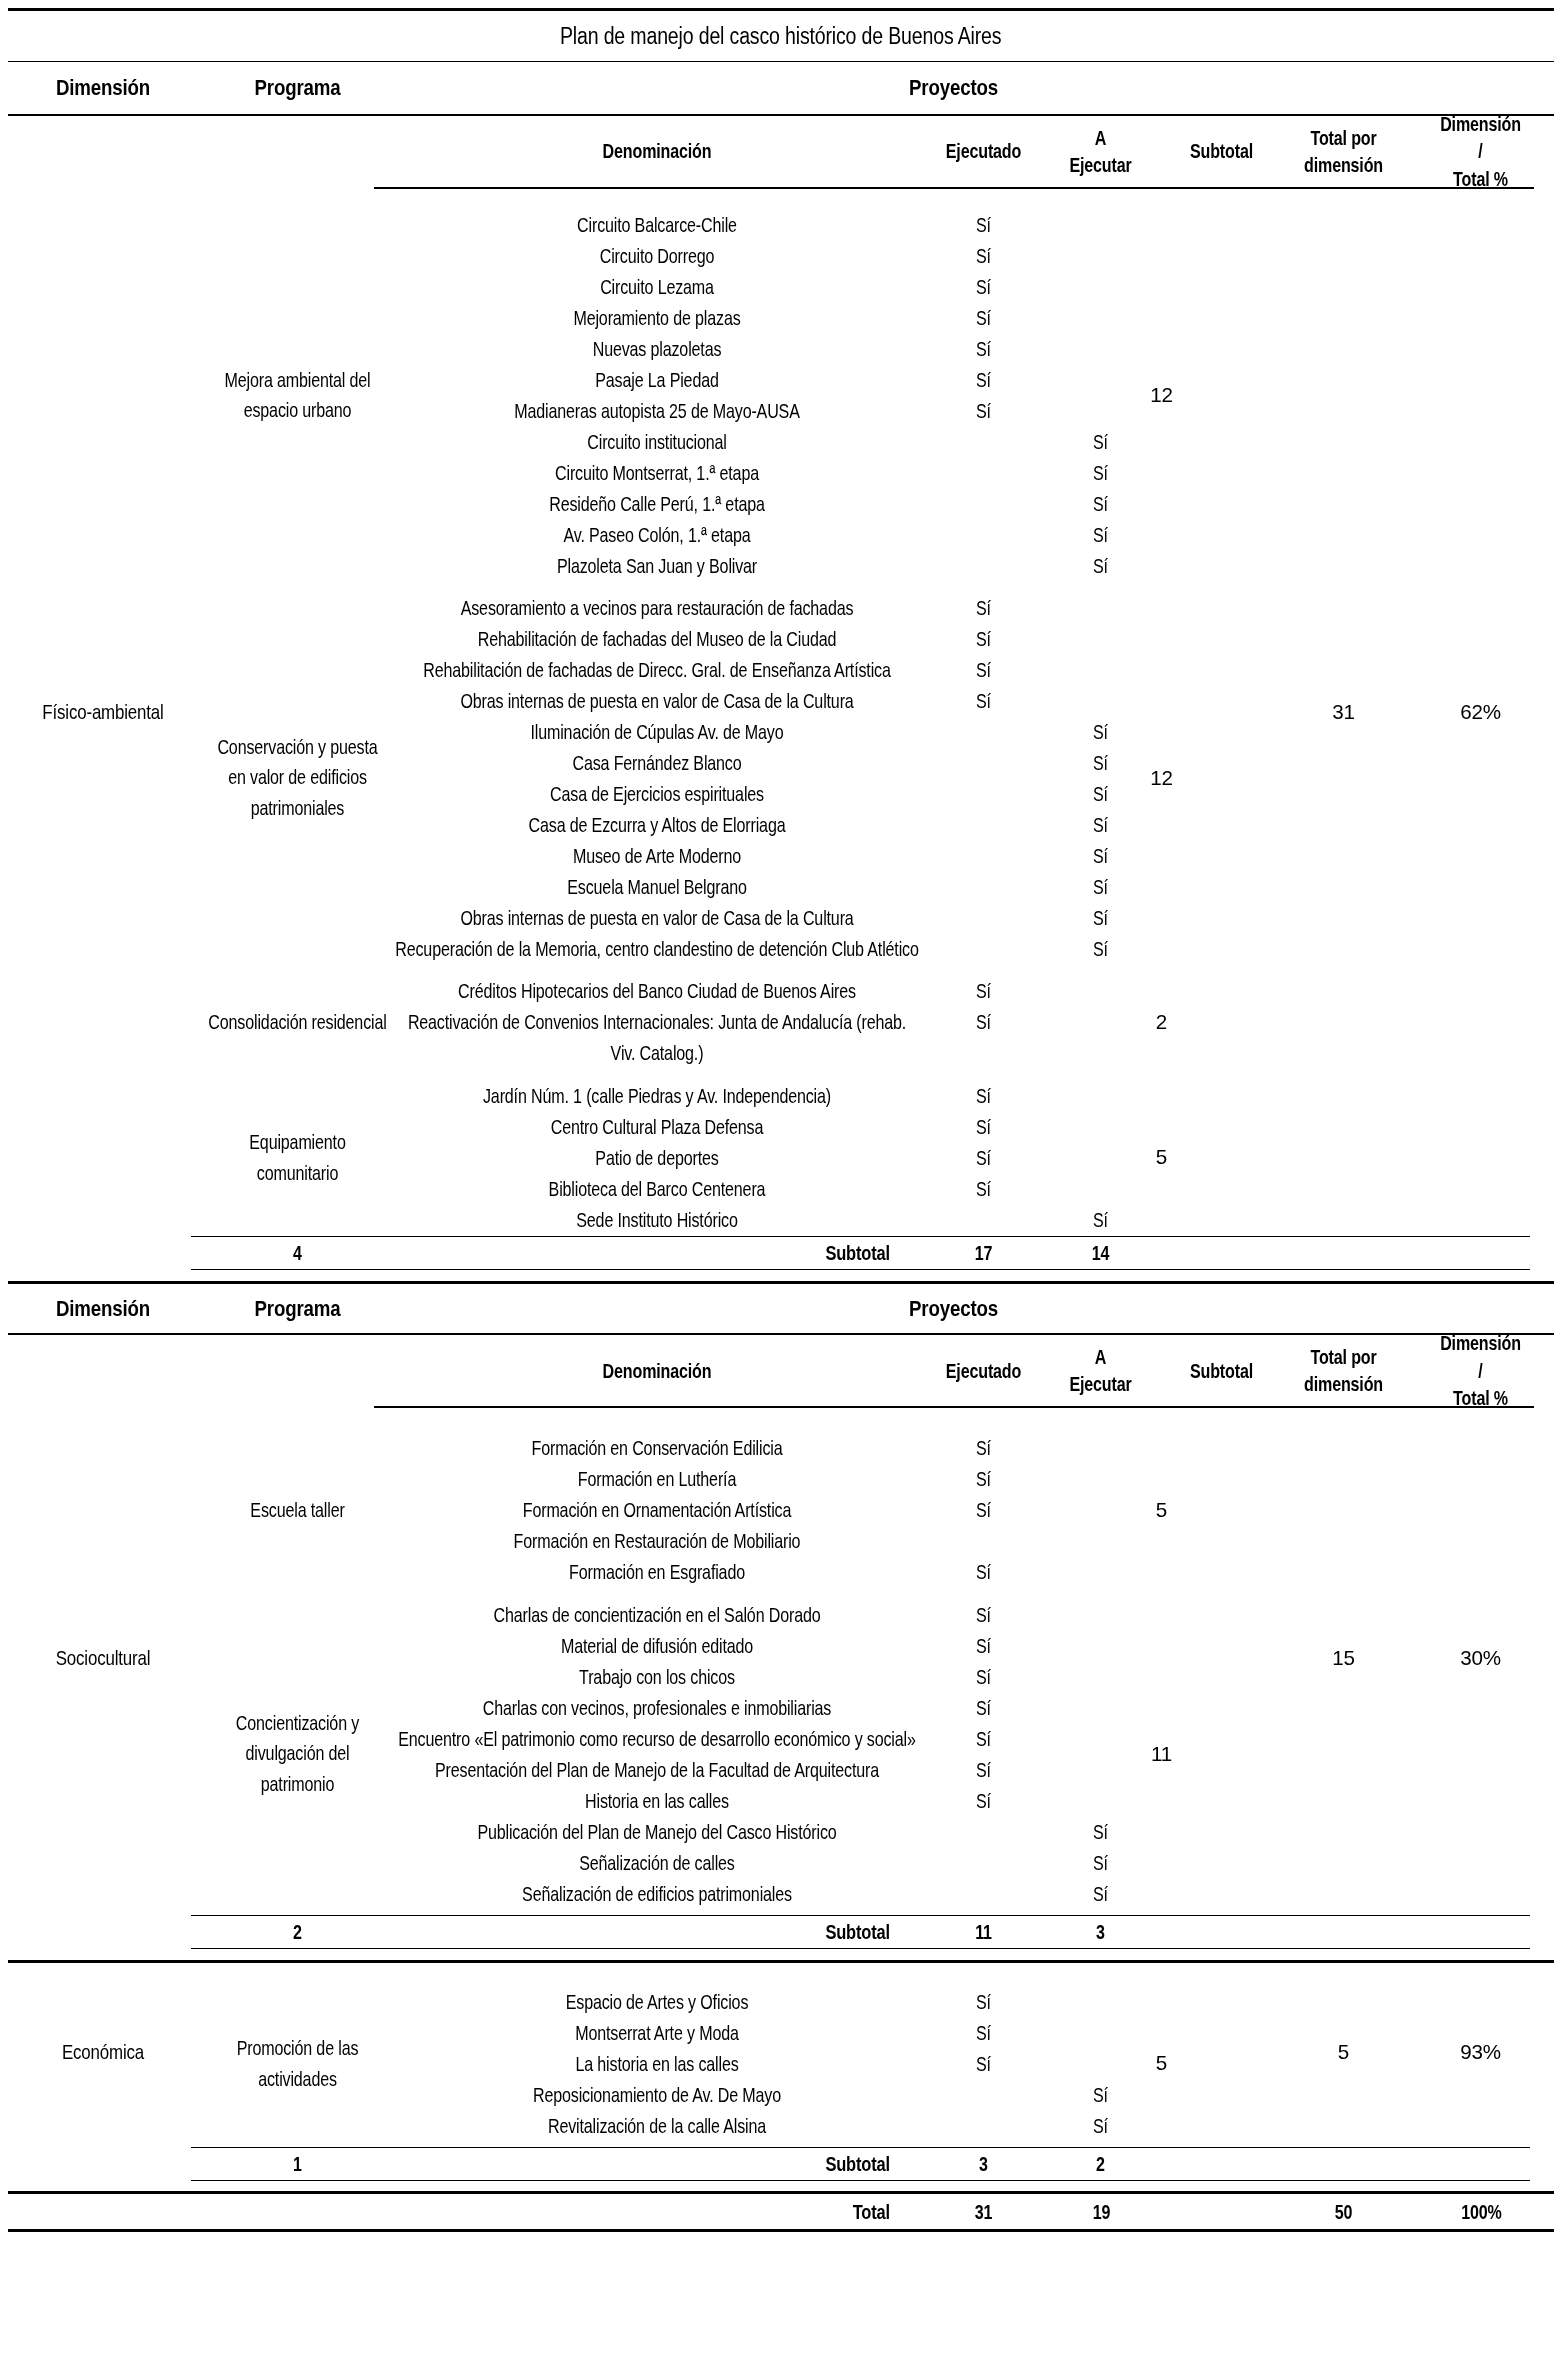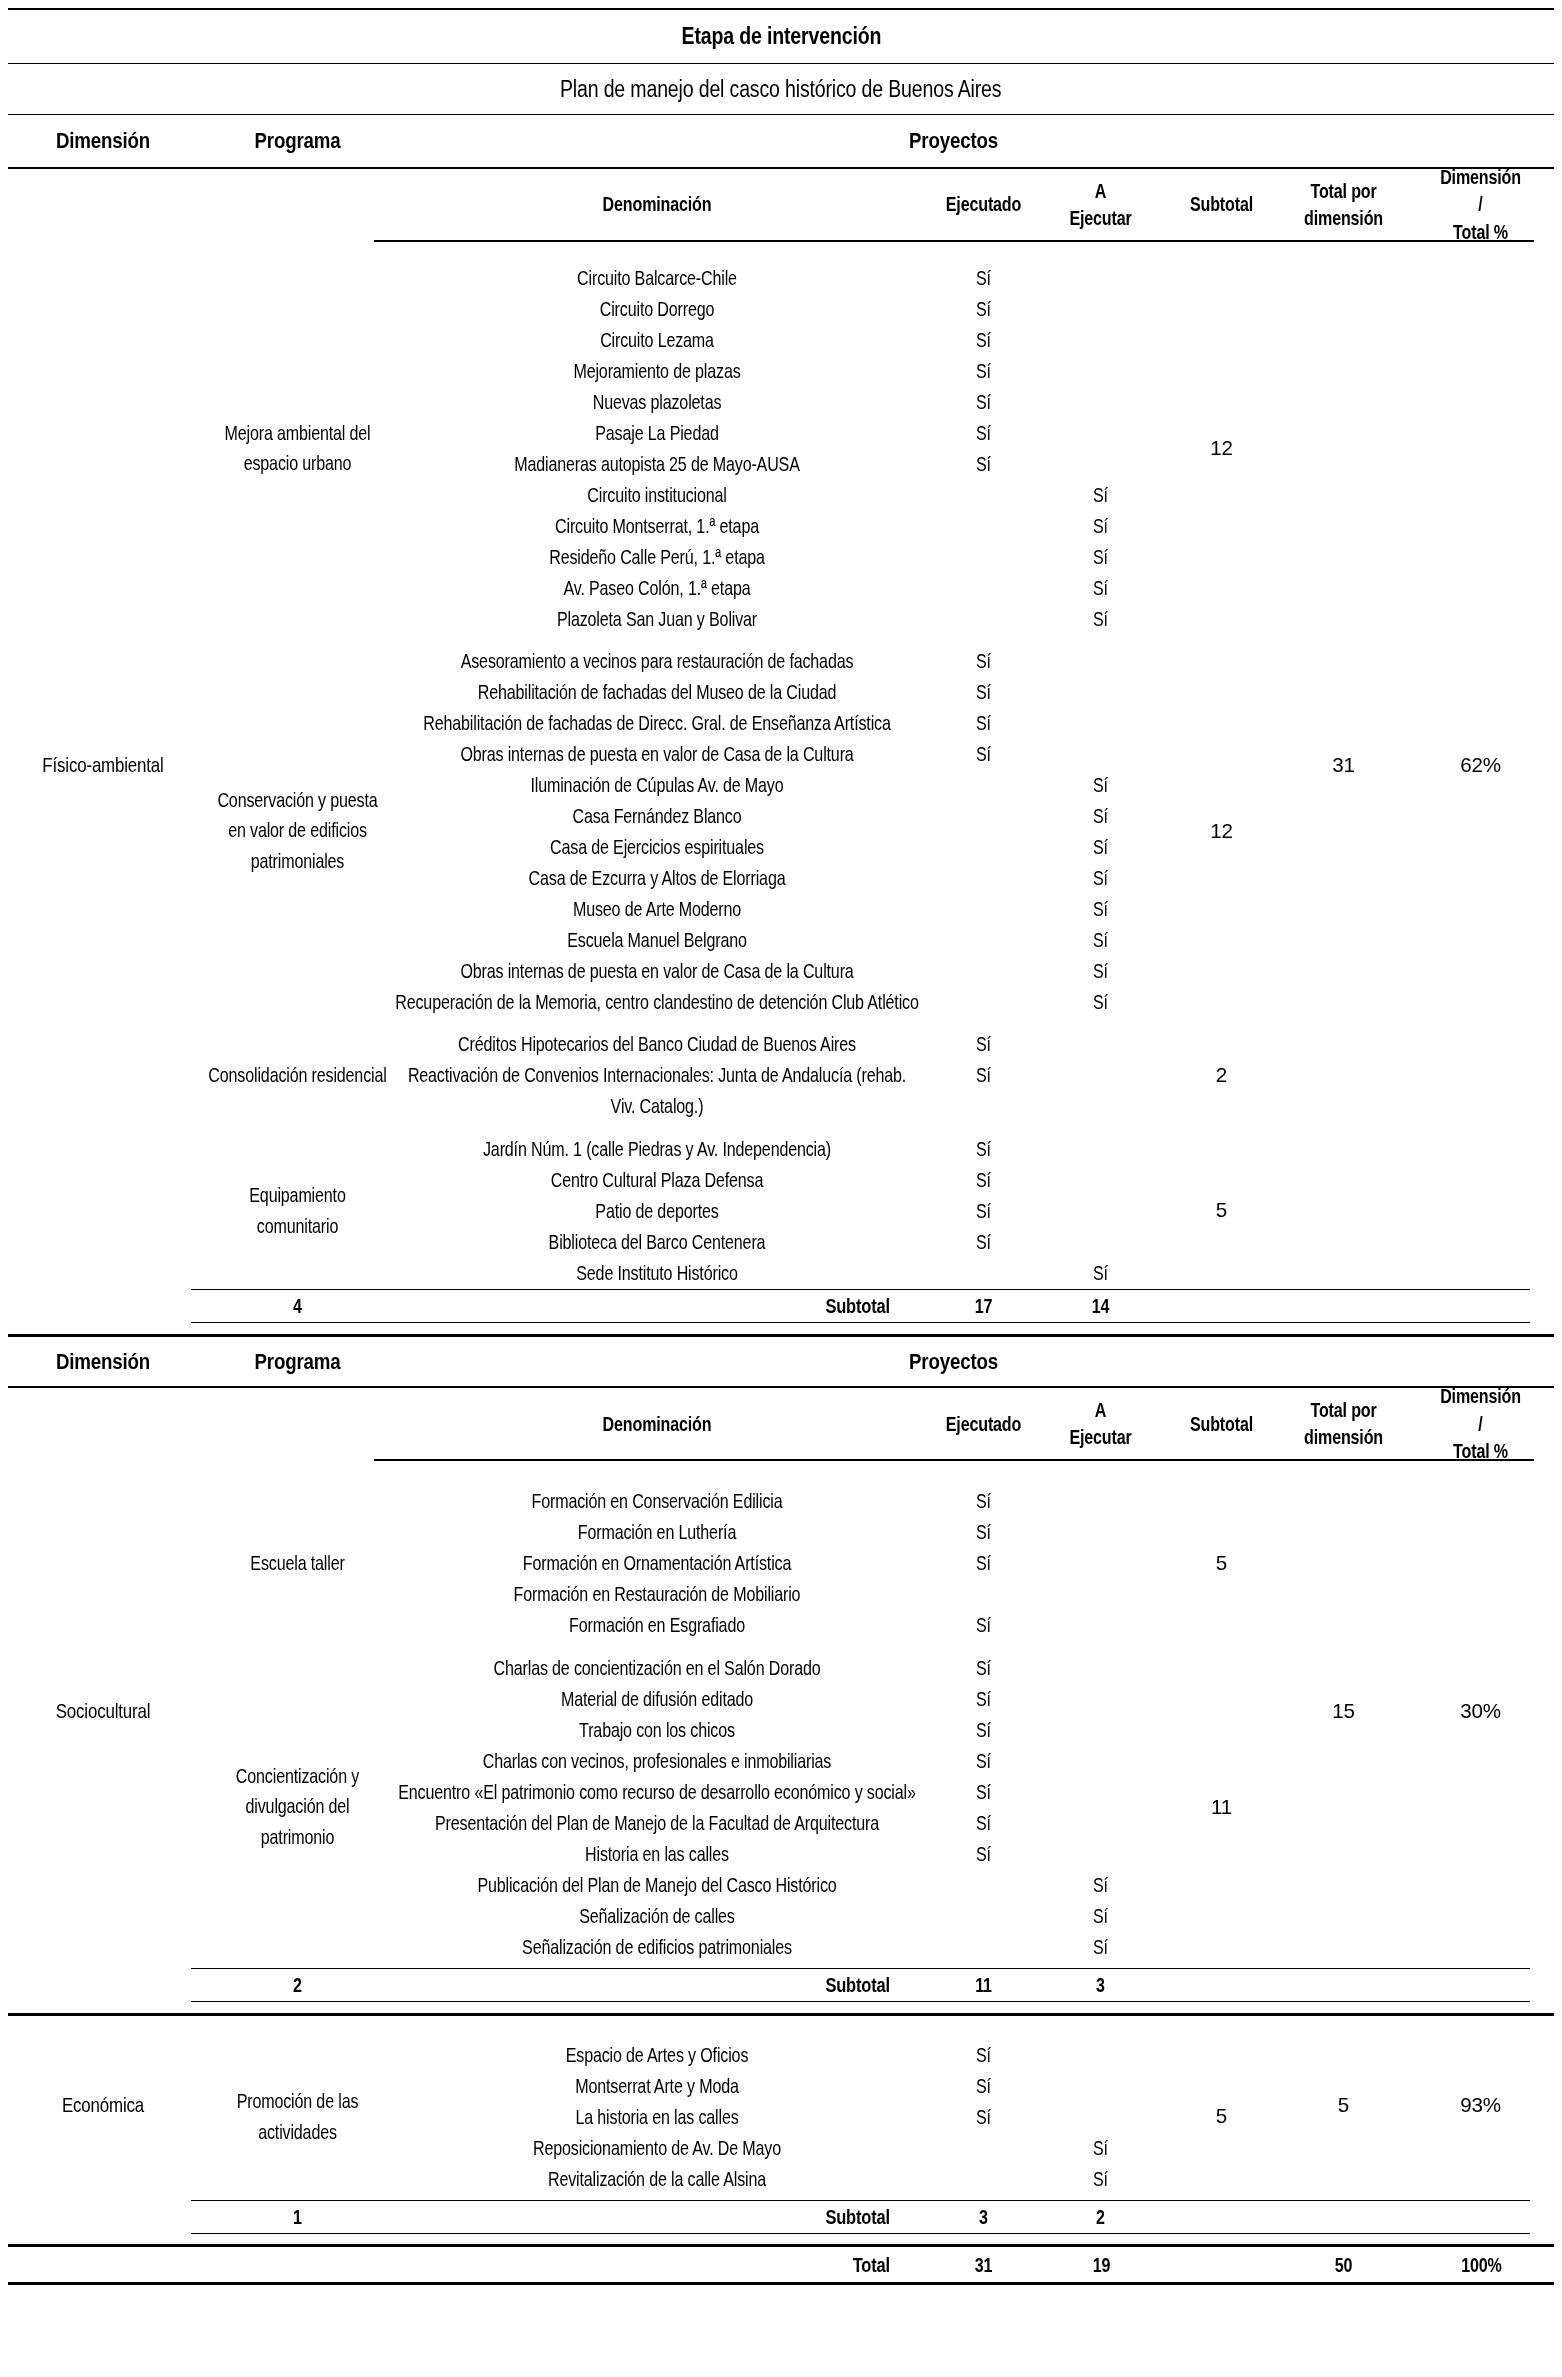--- a/index.html
+++ b/index.html
@@ -54,21 +54,21 @@
   .section.pad3{padding-top:23px;}
   .block{position:relative;}
   .block + .block{margin-top:11.4px;}
   .prow{position:relative;min-height:31px;line-height:31px;text-align:center;}
   .den{margin-left:321px;width:672px;transform:scaleX(0.78);transform-origin:center center;}
   .ycell{position:absolute;top:0;width:107px;text-align:center;line-height:31px;}
   .col-ej{left:930px;}
   .col-ae{left:1047px;}
   .prog-label{position:absolute;left:183px;width:229px;top:50%;
               transform:translateY(-50%) scaleX(0.78);text-align:center;line-height:30.5px;}
-  .block-sub{position:absolute;left:1168px;width:107px;top:50%;transform:translateY(-50%);text-align:center;}
+  .block-sub{position:absolute;left:1108px;width:107px;top:50%;transform:translateY(-50%);text-align:center;}
   .dim-label{position:absolute;left:23px;width:160px;top:50%;
              transform:translateY(-50%) scaleX(0.82);text-align:center;}
   .sec-total{position:absolute;left:1290px;width:107px;top:50%;transform:translateY(-50%);text-align:center;}
   .sec-pct{position:absolute;left:1427px;width:107px;top:50%;transform:translateY(-50%);text-align:center;}
 
   
   .subtotal-row{position:relative;margin:1.5px 32px 0 191px;border-top:1.5px solid #000;border-bottom:1.5px solid #000;height:32px;}
   .subtotal-row.m2{margin-top:6.1px;}
   .stcell{position:absolute;top:0;height:32px;line-height:32px;text-align:center;font-weight:bold;}
   .st-programs{left:-7.6px;width:229px;}
@@ -86,23 +86,20 @@
   .t-ae{left:1040px;width:107px;}
   .t-td{left:1282px;width:107px;}
   .t-pc{left:1420px;width:107px;}
 </style>
 </head>
 <body>
 
 <div class="page" id="root">
 
   <hr class="rule rule3">
-  <div class="title-row">
-    <span class="cxh" style="display:inline-block">Etapa de intervención</span>
-  </div>
   <hr class="rule">
   <div class="subtitle-row">
     <span class="cxh" style="display:inline-block">Plan de manejo del casco histórico de Buenos Aires</span>
   </div>
   <hr class="rule">
 
   <div class="header-row">
     <div class="hcell h-dim cxh">Dimensión</div>
     <div class="hcell h-prog cxh">Programa</div>
     <div class="hcell h-proy cxh">Proyectos</div>

